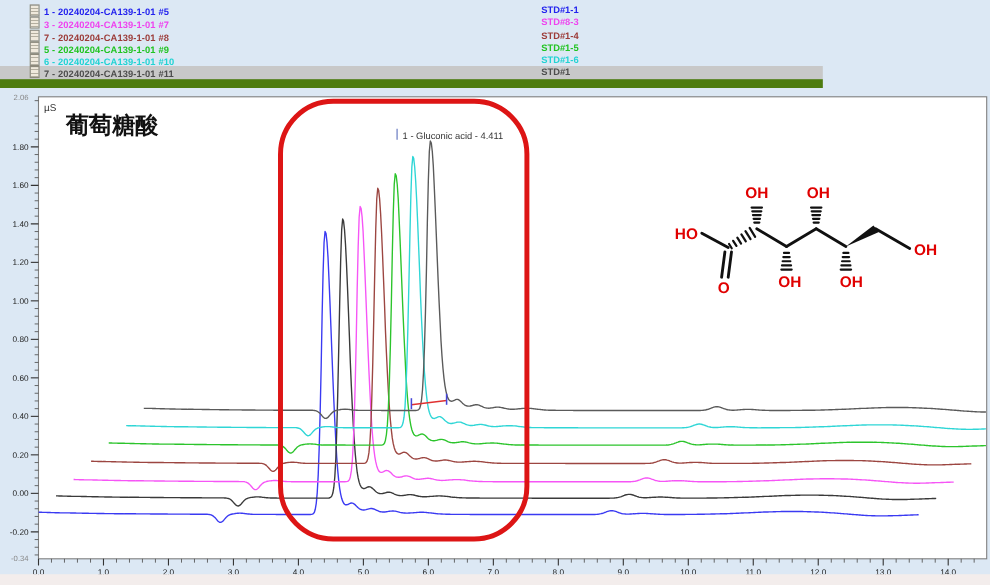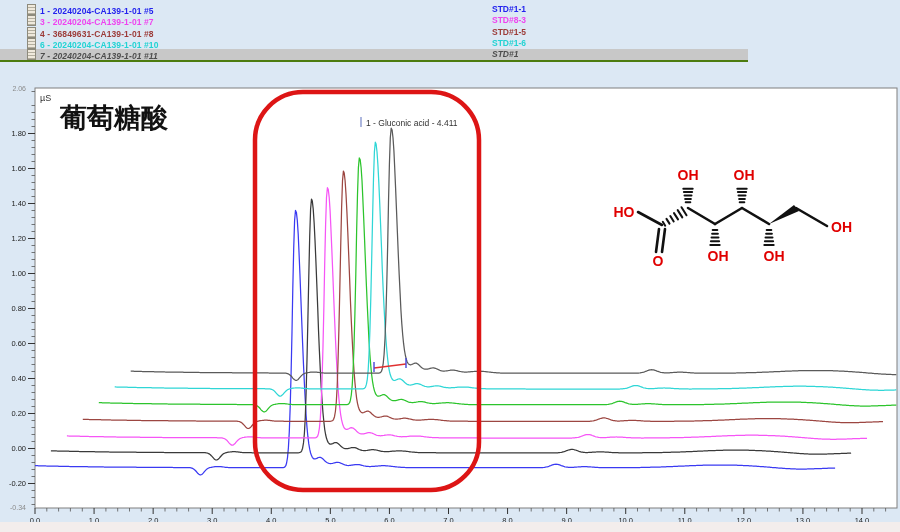--- a/index.html
+++ b/index.html
@@ -3,43 +3,44 @@
 <meta charset="utf-8">
 <style>
   html,body{margin:0;padding:0;width:900px;height:532px;overflow:hidden;
     font-family:"Liberation Sans",sans-serif;background:#fff;}
   #app{position:relative;width:900px;height:532px;background:#dce8f4;}
   
   #legend{position:absolute;left:0;top:0;width:900px;height:88px;background:#dce8f4;}
   #legend-rows{position:absolute;left:0;top:4px;width:748px;}
   .lrow{position:relative;height:11.3px;line-height:11px;font-size:8.5px;font-weight:600;
     padding-left:27px;white-space:nowrap;}
-  .lrow.sel{background:#c8c8c8;border-bottom:2px solid #4d7c0f;font-style:italic;}
+  .lrow.sel{background:#c8c8c8;border-bottom:8px solid #4d7c0f;}
   .licon{display:inline-block;width:7px;height:9px;margin-right:4px;vertical-align:-1px;
     border:1px solid #8d8a7c;
     background:repeating-linear-gradient(180deg,#efe9dc 0 2px,#b3ae9f 2px 3px);}
   .lname{letter-spacing:0.1px;}
   .lstd{position:absolute;left:492px;top:0;}
   
   #chromatogram{position:absolute;left:0;top:80px;}
-  #cn-title{position:absolute;left:60px;top:100px;font-size:27px;font-weight:bold;color:#111;}
+  #cn-title{position:absolute;left:60px;top:100px;font-size:21px;font-weight:bold;color:#111;}
   #structure{position:absolute;left:598px;top:160px;}
   #bottom-strip{position:absolute;left:0;top:522px;width:900px;height:10px;background:#f3edec;}
   text{font-family:"Liberation Sans",sans-serif;}
 </style>
 </head>
 <body>
 
 <div id="app">
 
   <div id="legend">
     <div id="legend-rows">
         <div class="lrow"><span class="licon"></span><span class="lname" style="color: rgb(35, 35, 238);">1 - 20240204-CA139-1-01 #5</span><span class="lstd" style="color: rgb(35, 35, 238); text-align: center;">STD#1-1</span></div>
         <div class="lrow"><span class="licon"></span><span class="lname" style="color: rgb(239, 66, 239);">3 - 20240204-CA139-1-01 #7</span><span class="lstd" style="color: rgb(239, 66, 239);">STD#8-3</span></div>
-        <div class="lrow"><span class="licon"></span><span class="lname" style="color: rgb(156, 59, 56);">4 - 36849631-CA139-1-01 #8</span><span class="lstd" style="color: rgb(156, 59, 56);">STD#1-5</span></div>
+        <div class="lrow"><span class="licon"></span><span class="lname" style="color: rgb(156, 59, 56);">7 - 20240204-CA139-1-01 #8</span><span class="lstd" style="color: rgb(156, 59, 56);">STD#1-4</span></div>
+        <div class="lrow"><span class="licon"></span><span class="lname" style="color: rgb(33, 196, 33);">5 - 20240204-CA139-1-01 #9</span><span class="lstd" style="color: rgb(33, 196, 33);">STD#1-5</span></div>
         <div class="lrow"><span class="licon"></span><span class="lname" style="color: rgb(34, 211, 211); margin-top: 16px;">6 - 20240204-CA139-1-01 #10</span><span class="lstd" style="color: rgb(34, 211, 211);">STD#1-6</span></div>
         <div class="lrow sel"><span class="licon"></span><span class="lname" style="color: rgb(77, 77, 77);">7 - 20240204-CA139-1-01 #11</span><span class="lstd" style="color: rgb(77, 77, 77);">STD#1</span></div>
       </div>
   </div>
 
   <svg id="chromatogram" width="900" height="452" viewBox="0 0 900 452">
     <clipPath id="pc">
         <rect x="35" y="8" width="862" height="420"></rect>
       </clipPath>
     <g id="dyn">

